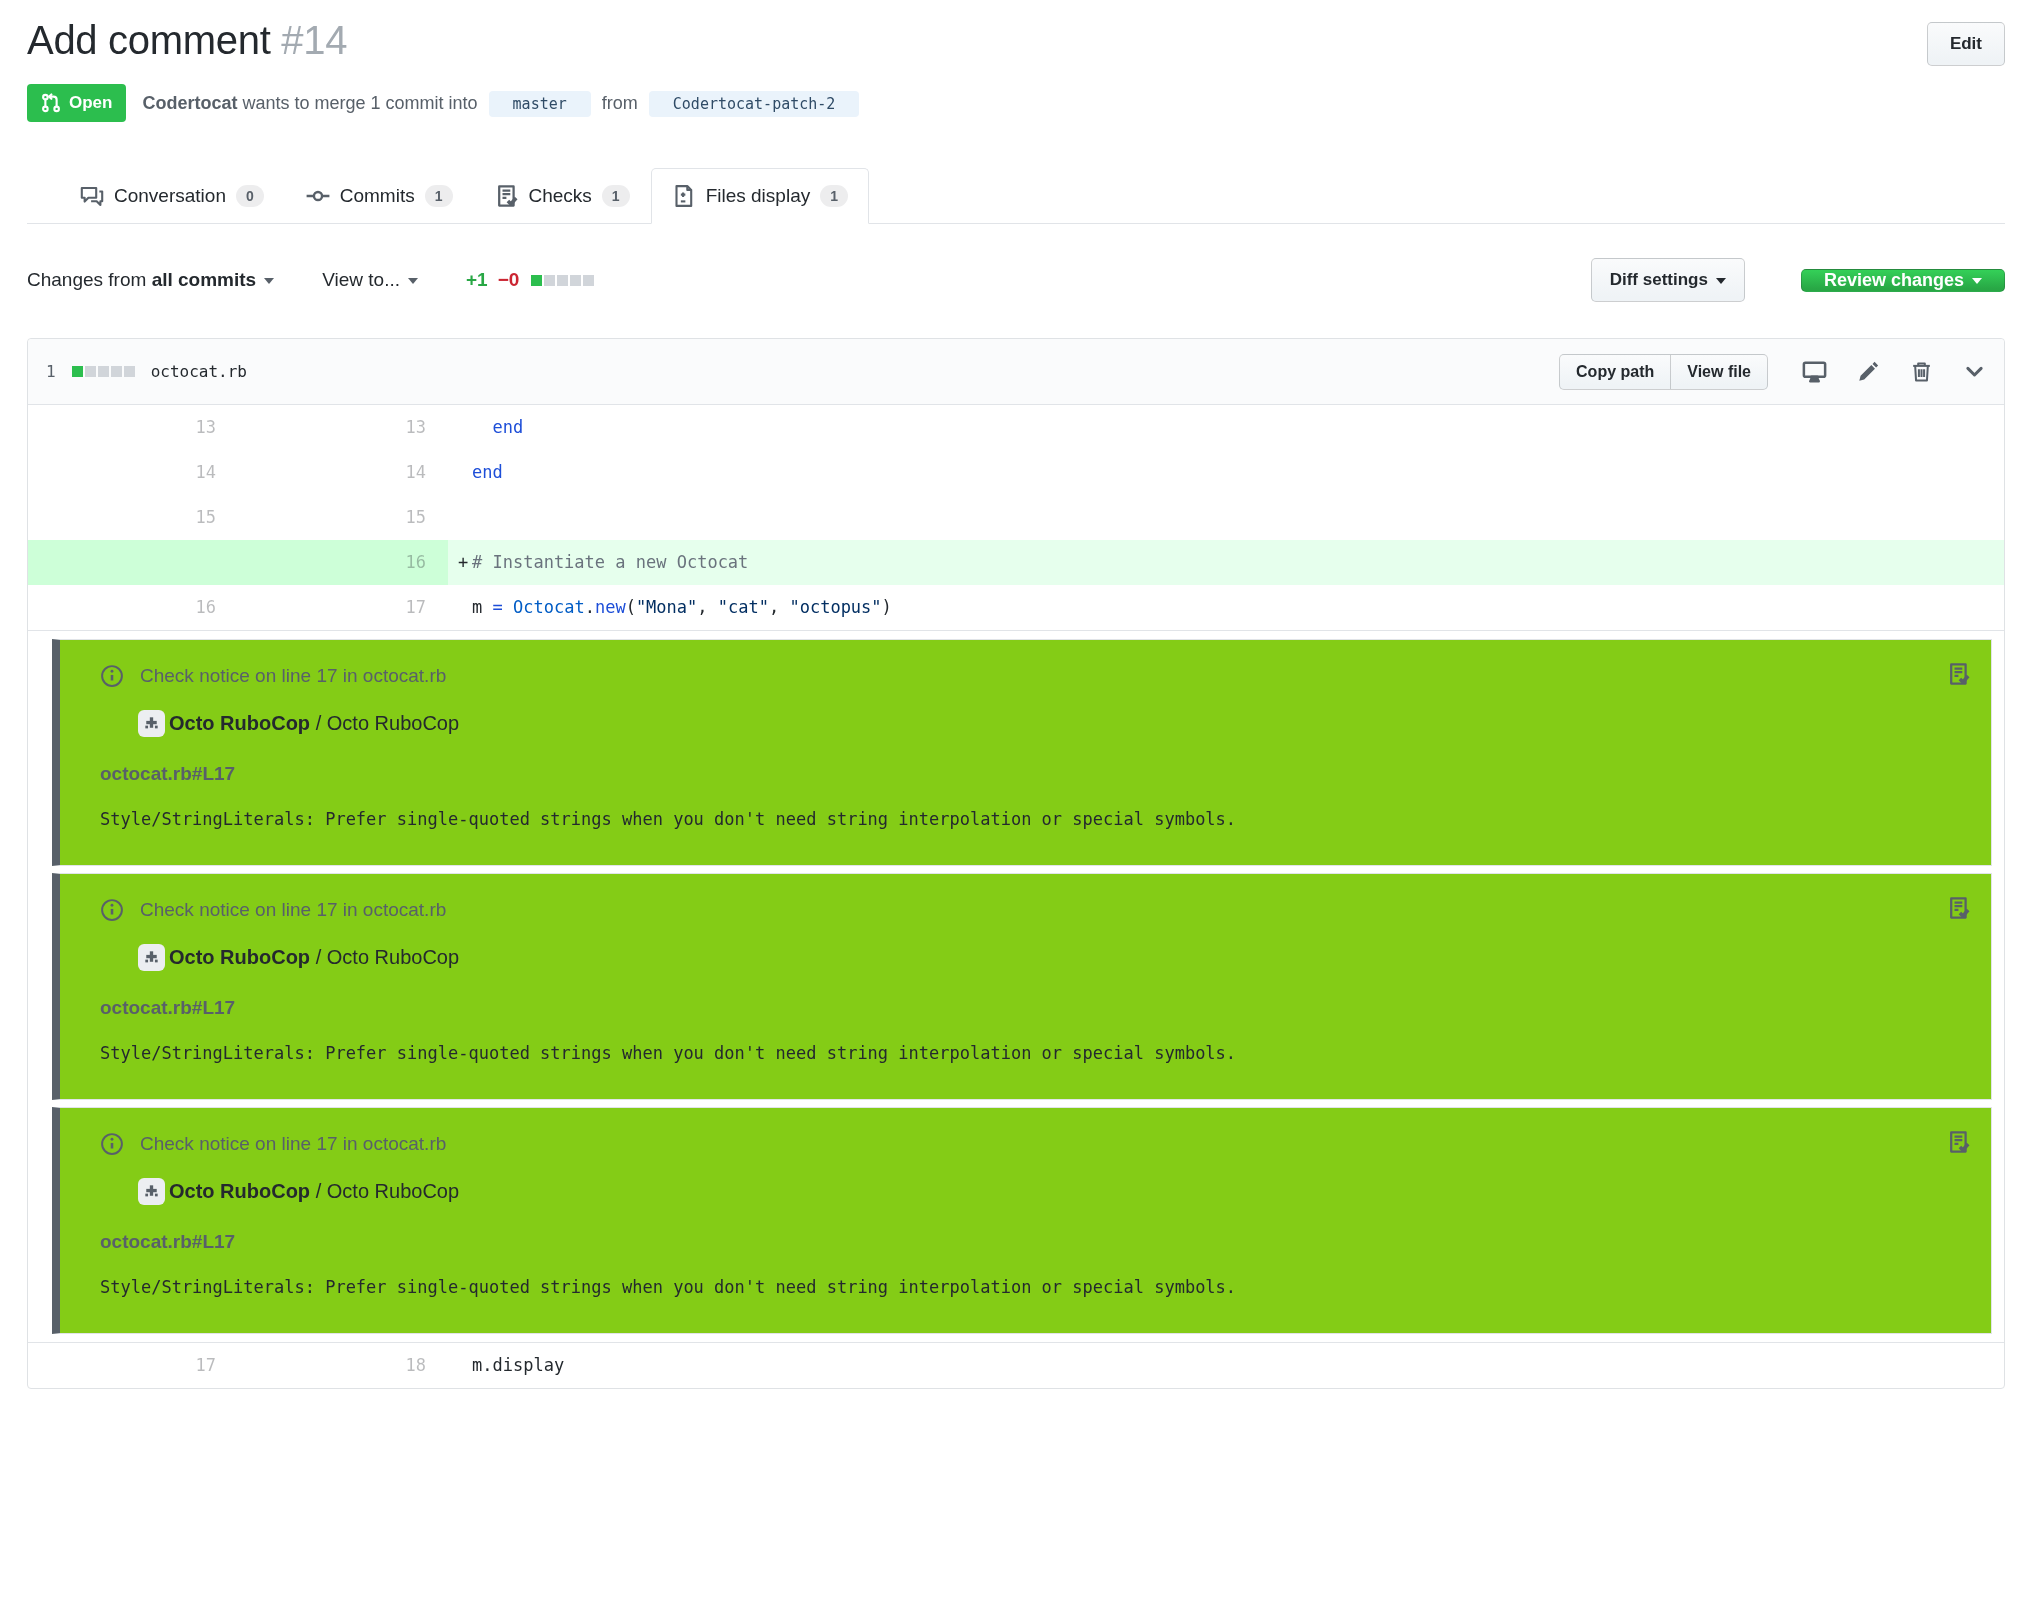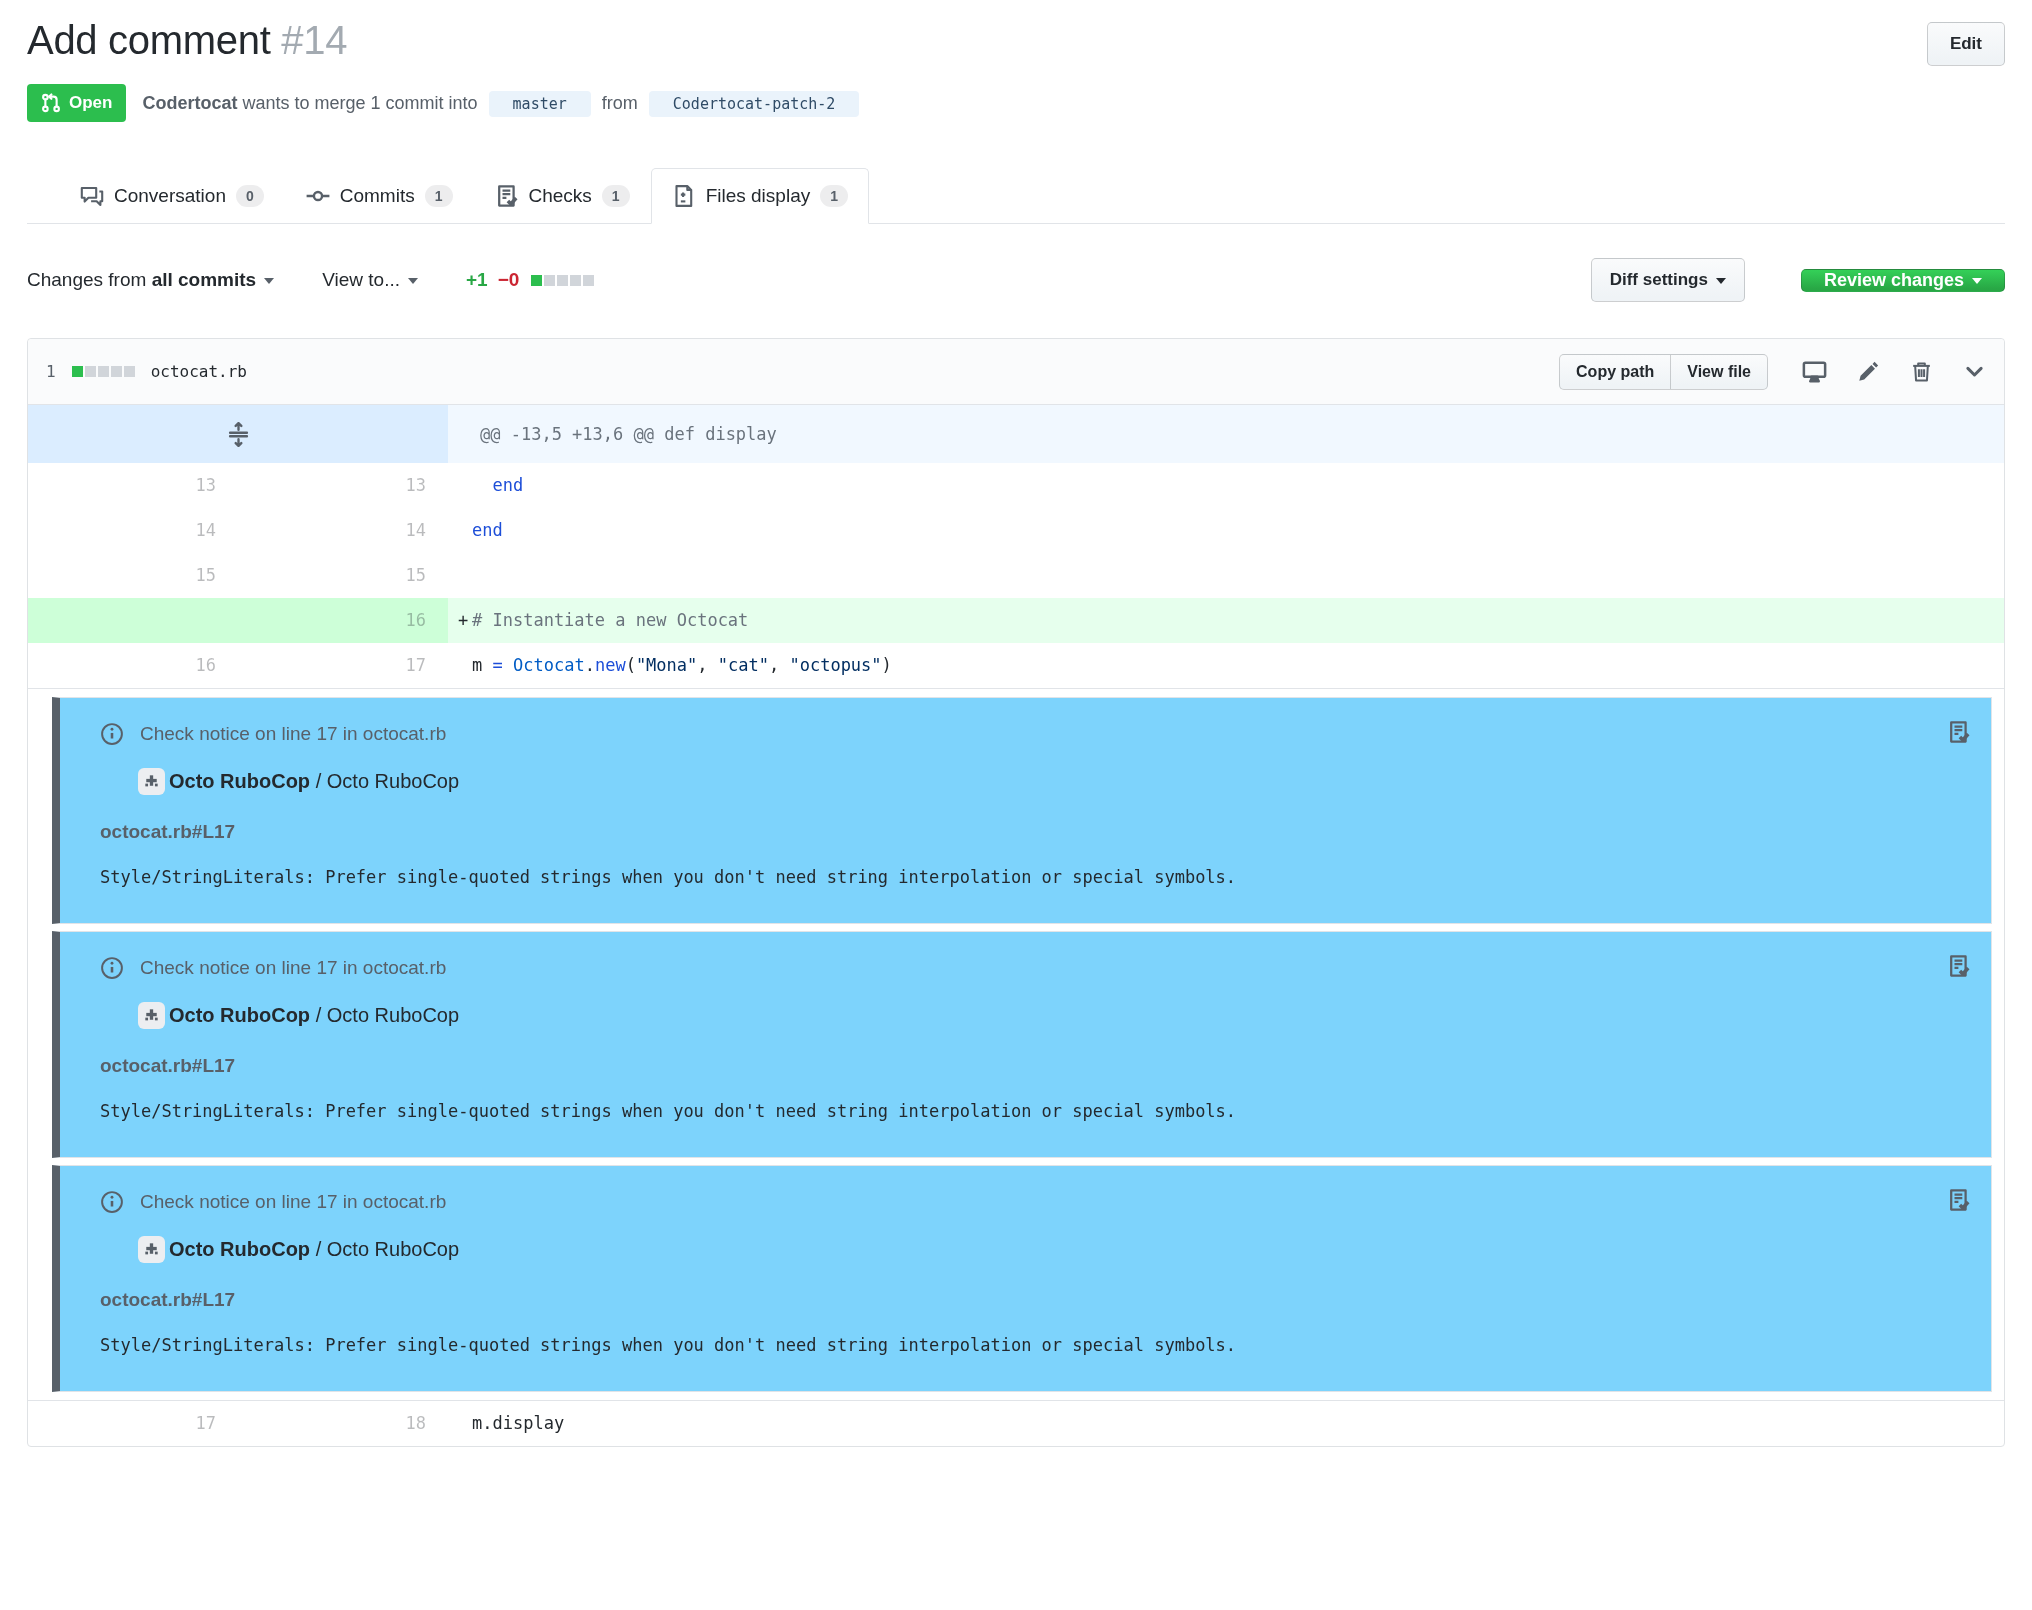--- a/index.html
+++ b/index.html
@@ -113,21 +113,21 @@
   .tok-keyword { color: #1d4ed8; }
   .tok-const { color: #005cc5; }
   .tok-string { color: #032f62; }
   .tok-comment { color: #6a737d; }
   .tok-plain { color: #24292e; }
 
   
   .annotations { border-top: 1px solid #e1e4e8; padding: 8px 12px 8px 24px; background: #fff; }
   .annotation {
     position: relative; border: 1px solid #e1e4e8; border-left: 8px solid #586069;
-    background: #7dd3fc; margin-bottom: 7px; padding: 24px 24px 36px 40px;
+    background: #84cc16; margin-bottom: 7px; padding: 24px 24px 36px 40px;
   }
   .annotation:last-child { margin-bottom: 0; }
   .ann-header { display: flex; align-items: center; gap: 16px; color: #586069; font-size: 19px; }
   .ann-check-icon { position: absolute; top: 22px; right: 20px; color: #586069; cursor: pointer; }
   .ann-app-row { display: flex; align-items: center; gap: 4px; margin: 22px 0 0 38px; font-size: 20px; }
   .ann-avatar {
     width: 27px; height: 27px; border-radius: 6px; background: #eceef1;
     display: inline-flex; align-items: center; justify-content: center; color: #586069;
   }
   .ann-app-name { font-weight: 700; color: #24292e; }
@@ -283,32 +283,20 @@
           </svg>
         </span>
       <span class="icon-btn">
           <svg viewBox="0 0 16 16" width="23" height="23" fill="none" stroke="currentColor" stroke-width="2.1" stroke-linecap="round" stroke-linejoin="round">
             <path d="M3.4 5.8L8 10.4l4.6-4.6"></path>
           </svg>
         </span>
     </span>
   </div>
 
-  <div class="diff-row hunk-row">
-    <span class="hunk-gutter">
-      <span>
-          <svg viewBox="0 0 16 16" width="25" height="25" fill="none" stroke="currentColor" stroke-width="1.5" stroke-linecap="round" stroke-linejoin="round">
-            <path d="M8 5V.9M6.2 2.5L8 .7l1.8 1.8"></path>
-            <path d="M8 11v4.1M6.2 13.5L8 15.3l1.8-1.8"></path>
-            <path d="M2.6 6.9h10.8M2.6 9.1h10.8"></path>
-          </svg>
-        </span>
-    </span>
-    <span class="hunk-code">@@ -13,5 +13,6 @@ def display</span>
-  </div>
 
   <div class="diff-row">
     <span class="num-cell">13</span>
     <span class="num-cell">13</span>
     <span class="code-cell"><span class="prefix"> </span><span class="tok-keyword">  end</span></span>
   </div>
   <div class="diff-row">
     <span class="num-cell">14</span>
     <span class="num-cell">14</span>
     <span class="code-cell"><span class="prefix"> </span><span class="tok-keyword">end</span></span>

